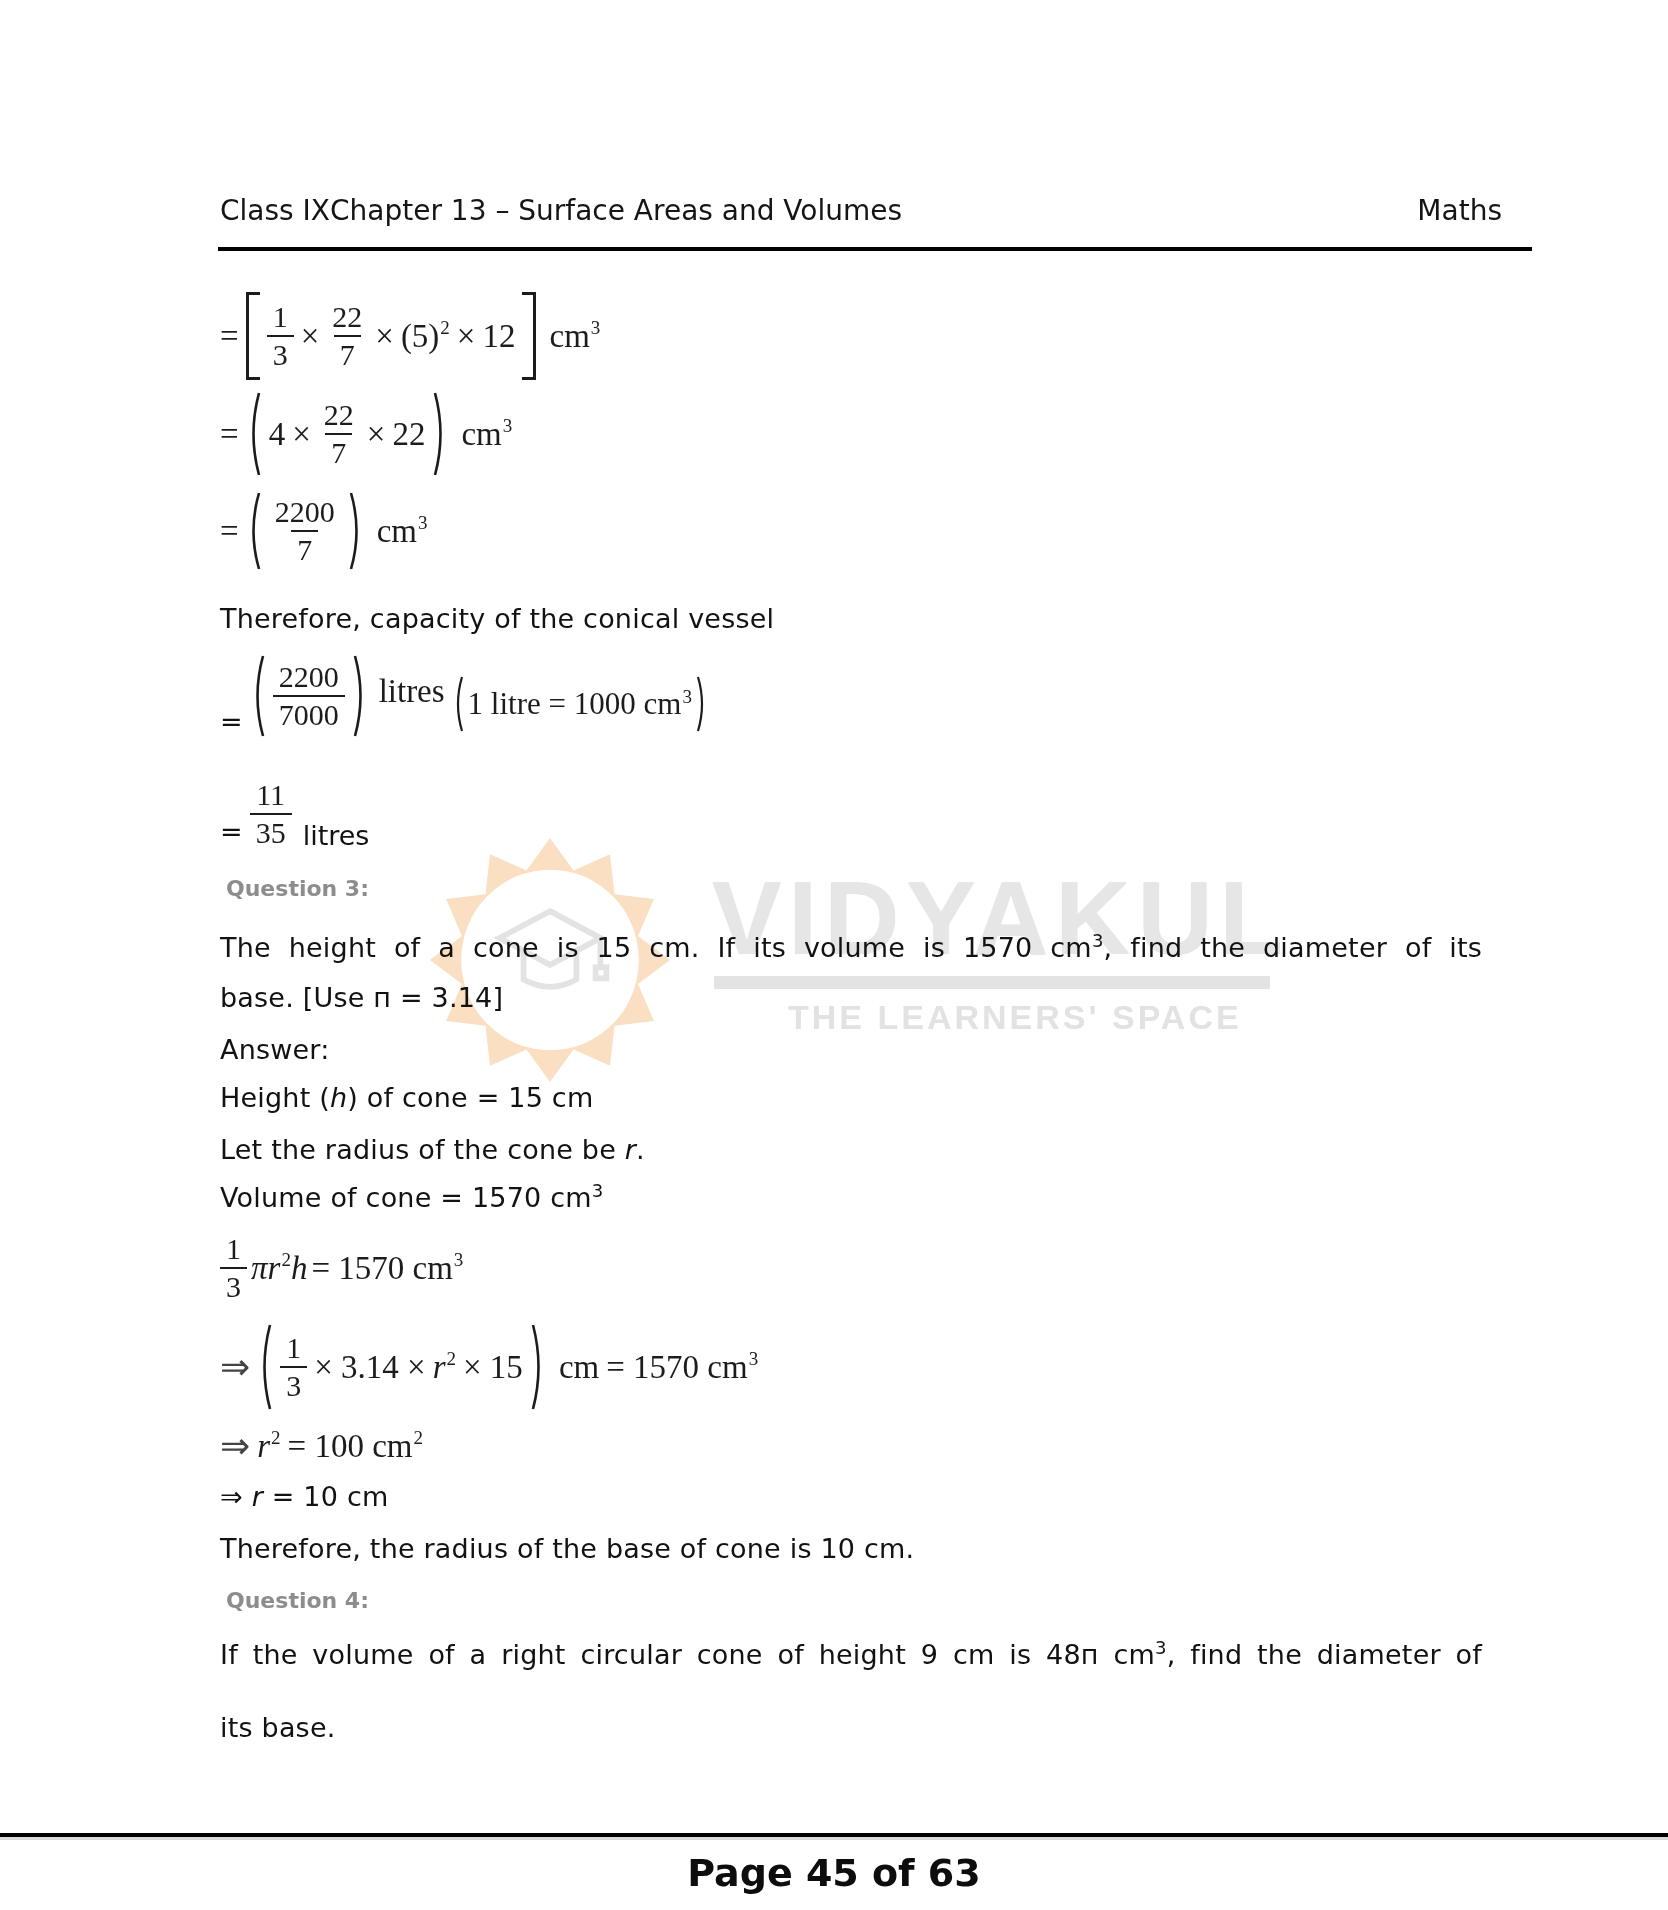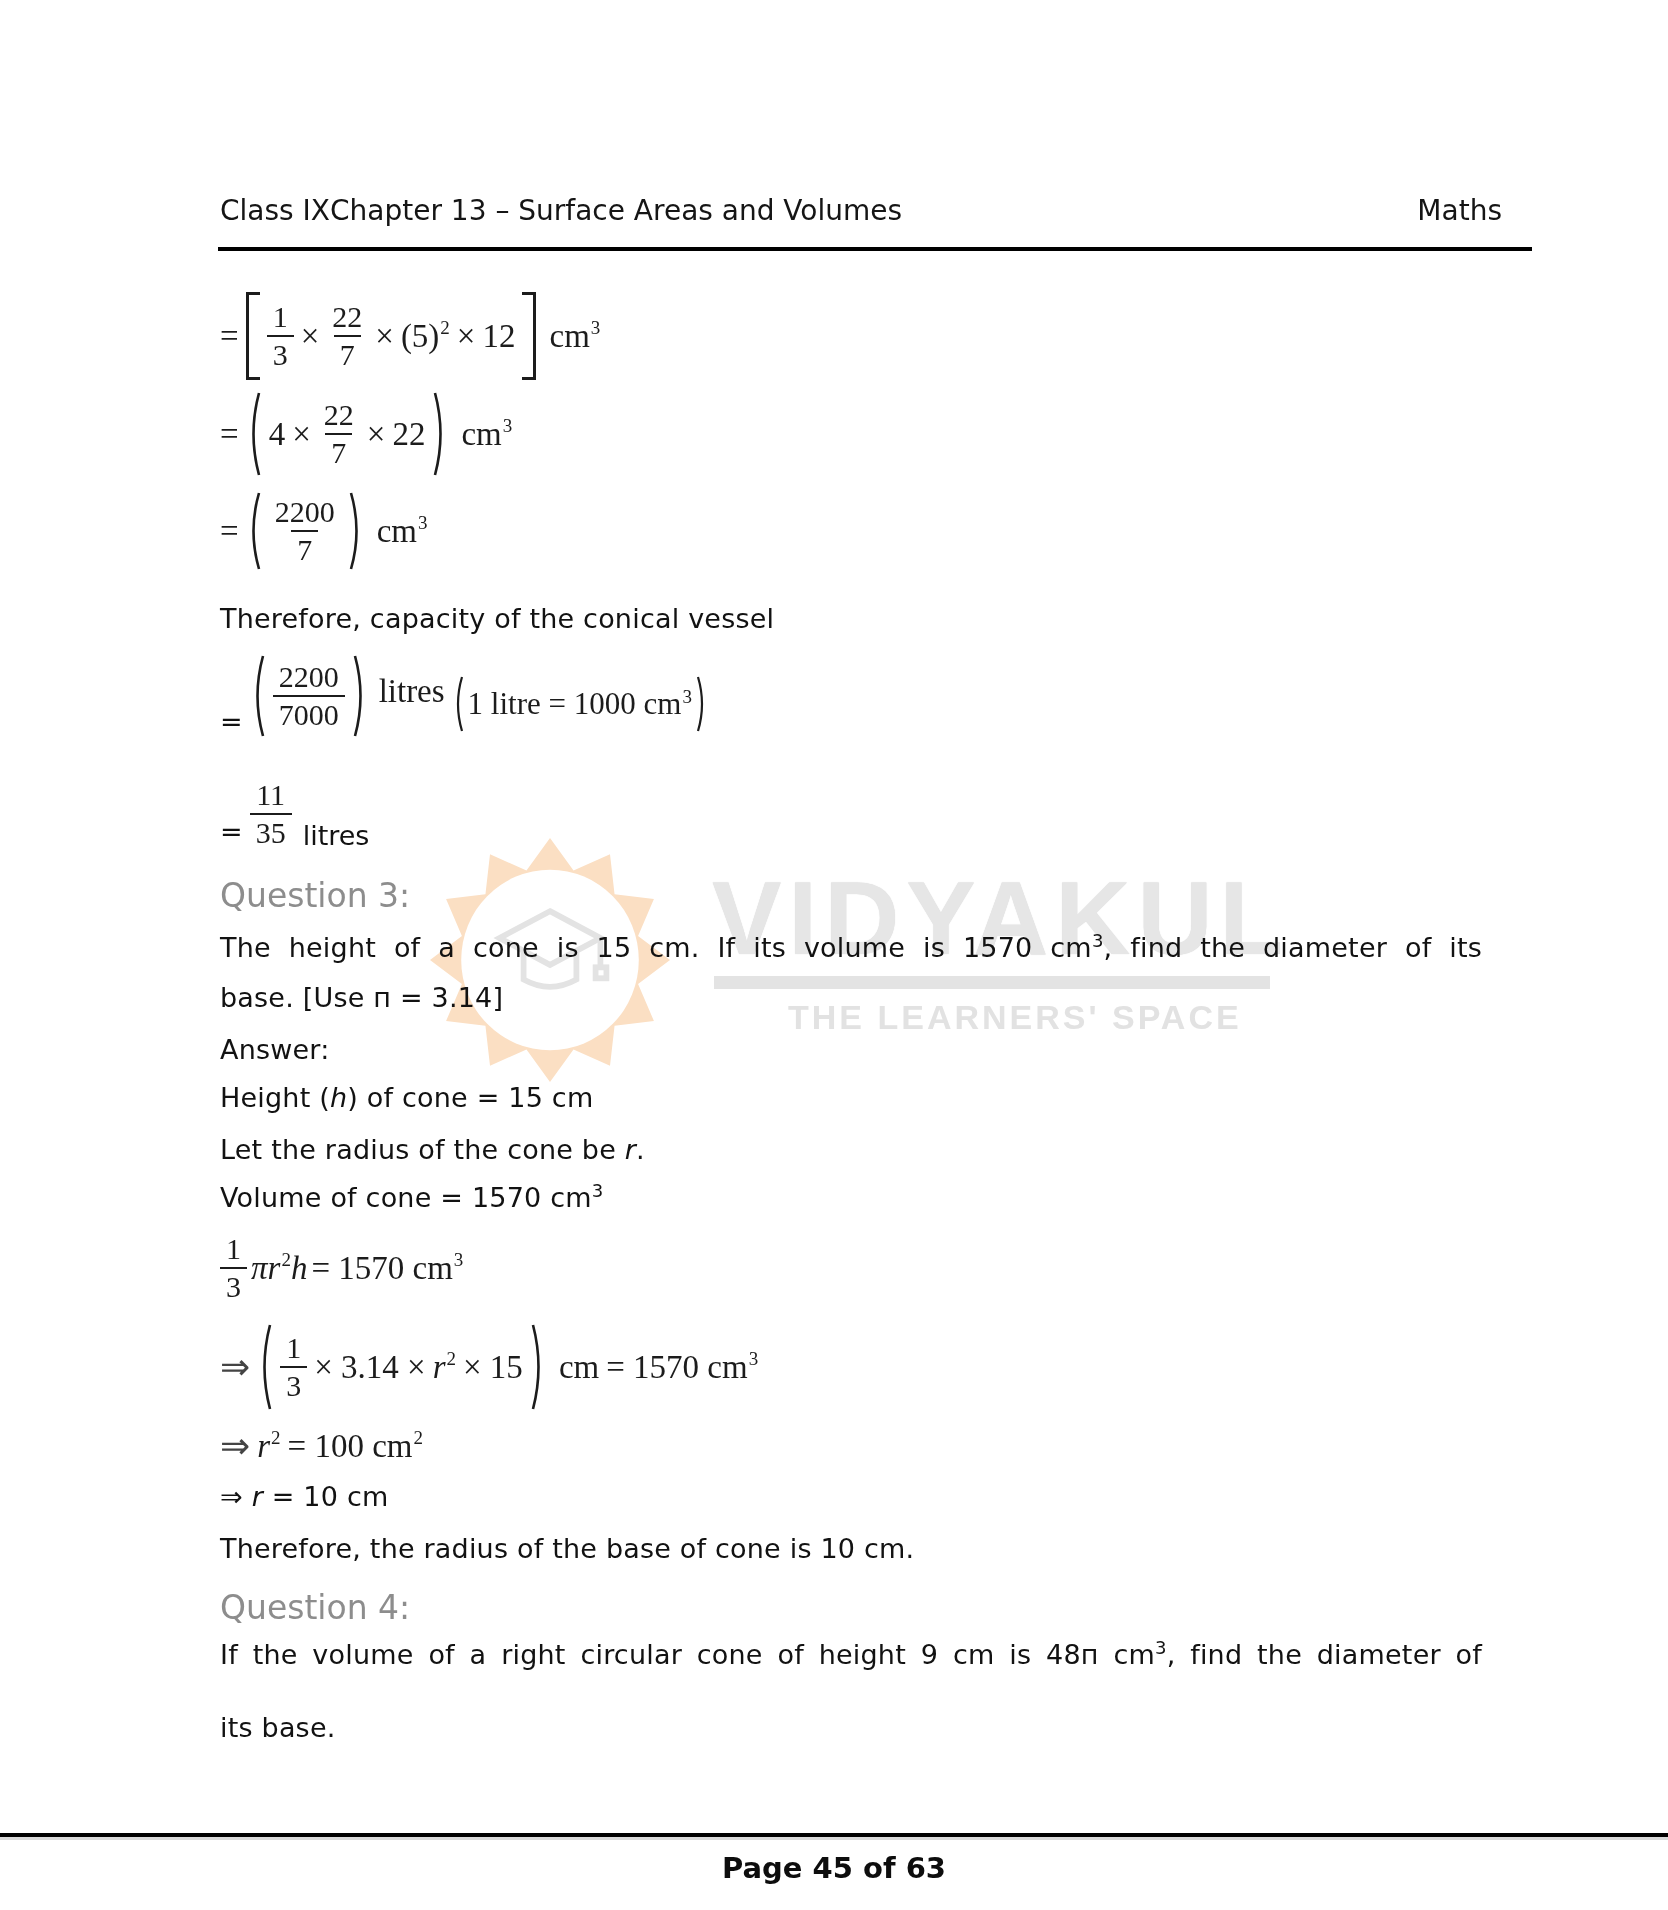--- a/index.html
+++ b/index.html
@@ -20,25 +20,25 @@
     position:absolute; left:788px; top:998px; z-index:0;
     font-family:"Liberation Sans", sans-serif; font-weight:700;
     font-size:34px; letter-spacing:3px; color:#e2e2e2; pointer-events:none;
   }
   
   .header { position:absolute; top:183px; left:220px; width:1312px; display:flex; font-size:28px; color:#151515; z-index:2;margin-top:11px; }
   .header .h-center { flex:1; text-align:left; }
   .header .h-right { margin-right:30px; }
   .header-rule { position:absolute; top:247px; left:218px; width:1314px; height:4px; background:#000; z-index:2; }
   .footer-rule { position:absolute; top:1833px; left:0; width:1668px; height:4px; background:#000; border-bottom:3px solid #d9d9d9; z-index:2; }
-  .footer-text { position:absolute; top:1851px; left:0; width:1668px; text-align:center; font-size:29px; font-weight:bold; color:#0d0d0d; z-index:2; }
+  .footer-text { position:absolute; top:1851px; left:0; width:1668px; text-align:center; font-size:38px; font-weight:bold; color:#0d0d0d; z-index:2; }
   
   .blk { position:absolute; left:220px; z-index:1; }
   .line { font-size:27px; line-height:1.3; letter-spacing:0.2px; color:#121212; }
-  .qlabel { font-size:33px; font-weight:normal; color:#8d8d8d; }
+  .qlabel { font-size:22px; font-weight:bold; color:#8d8d8d;margin-left:6px; }
   .just { width:1262px; text-align:justify; text-align-last:justify; }
   .it { font-style:italic; }
   sup.bsup { font-size:18px; line-height:0; }
   
   .eq-row { display:flex; align-items:center; gap:7px; font-family:"Liberation Serif", serif; font-size:33px; color:#1c1c1c; z-index:1; }
   .frac { display:inline-flex; flex-direction:column; align-items:center; font-size:30px; line-height:1.2; text-align:center; }
   .frac .ftop { padding:0 6px; }
   .frac .fbot { border-top:2px solid #1c1c1c; padding:0 6px; }
   .sqb { align-self:stretch; width:11px; }
   .sqb.l { border:3px solid #1c1c1c; border-right:none; }

